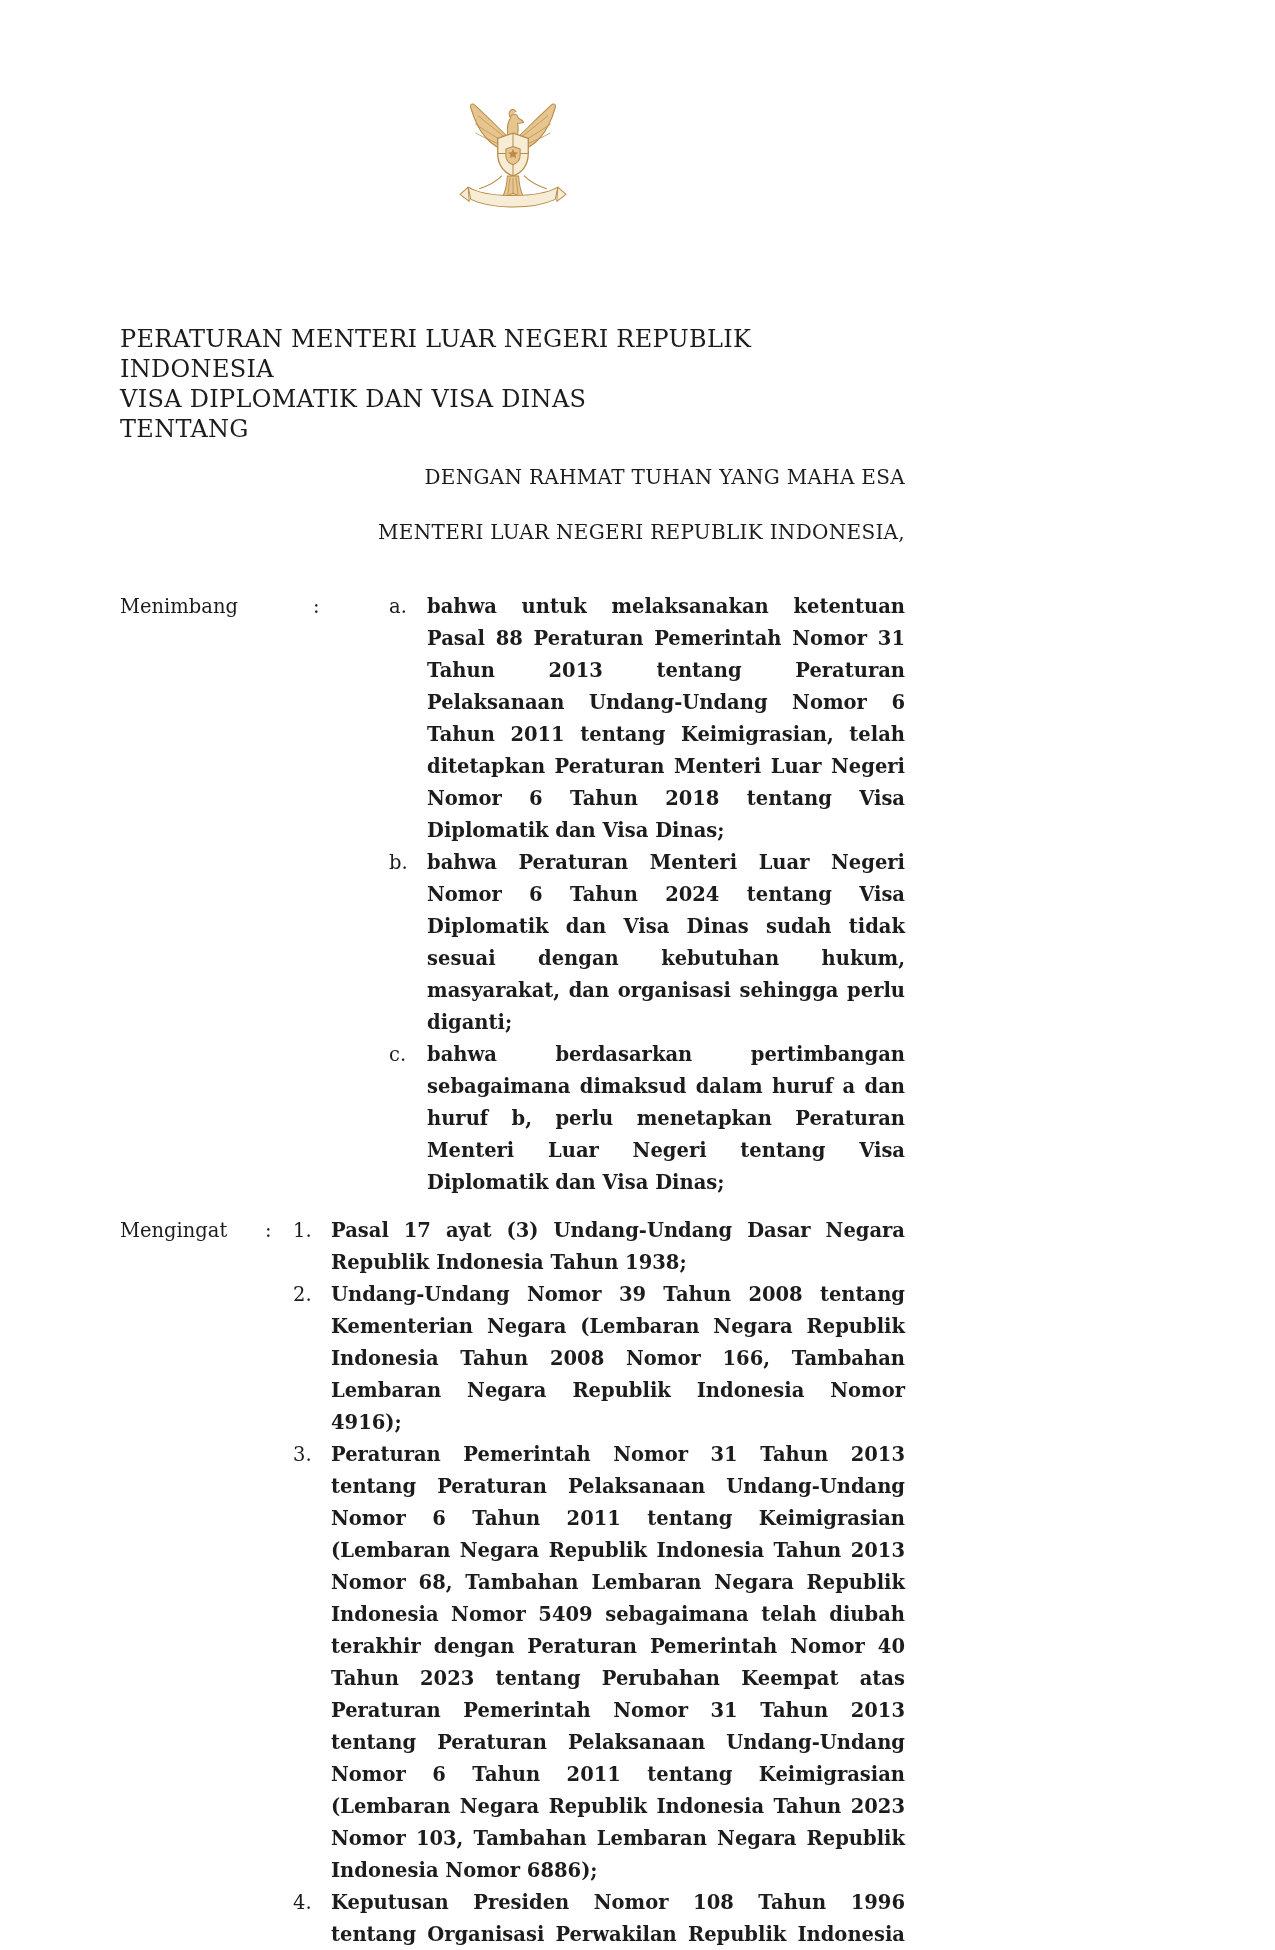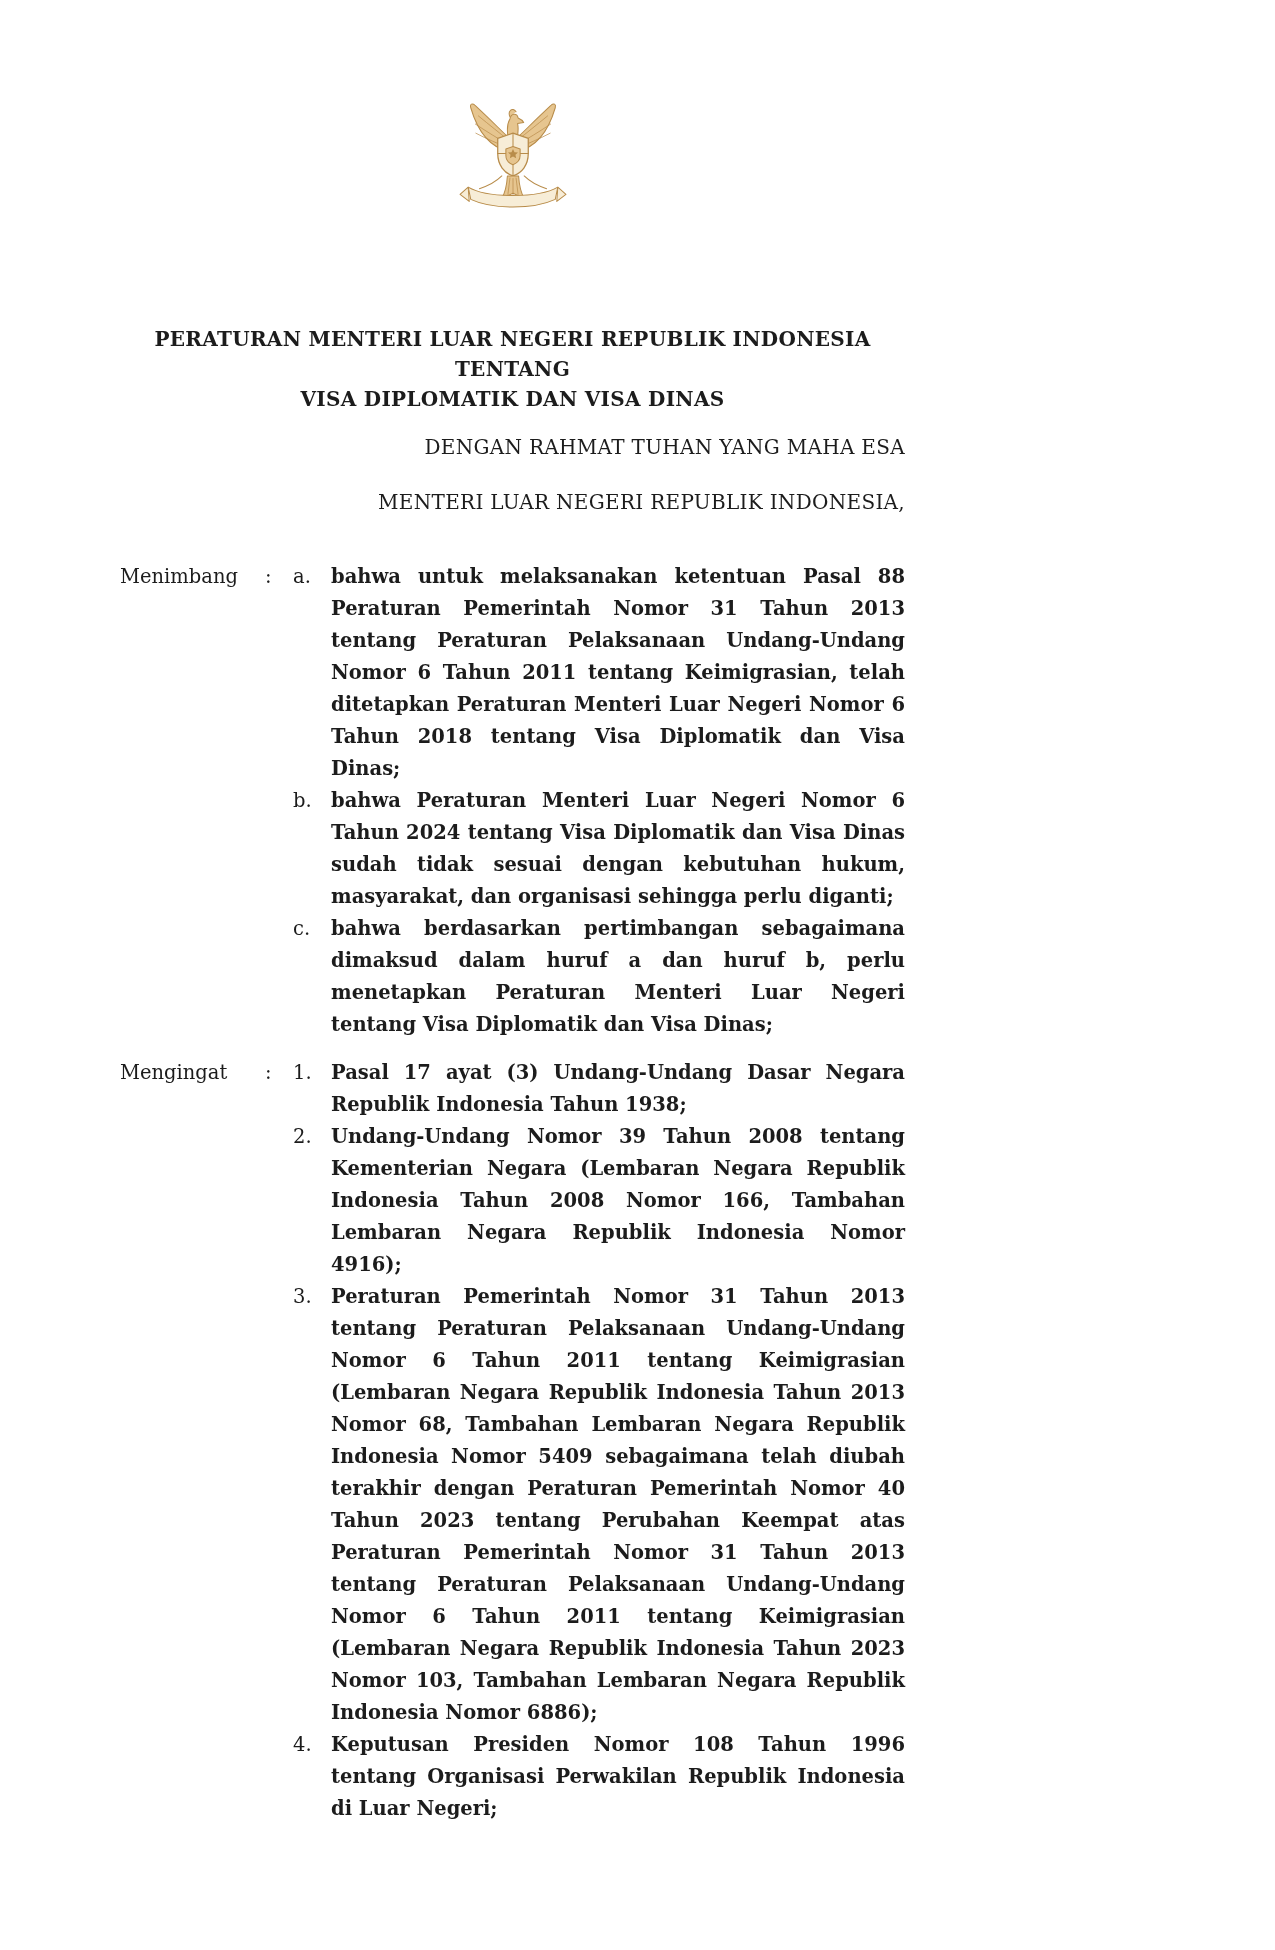--- a/index.html
+++ b/index.html
@@ -15,39 +15,37 @@
     line-height: 32px;
     padding: 86px 370px 0 120px;
     overflow: hidden;
   }
   .emblem {
     width: 112px;
     margin: 0 auto 110px auto;
   }
   .emblem svg { display: block; }
   .title-block {
-    text-align: center;
-    font-size: 20px;
+    font-size: 24px;
     line-height: 30px;
     letter-spacing: 0.3px;
-    font-weight: bold;
   }
   .center-line {
     text-align: right;
     font-size: 20px;
     line-height: 30px;
     letter-spacing: 0.3px;
   }
   .invocation { margin-top: 18px; }
   .official   { margin-top: 25px; }
   .section {
     display: flex;
     align-items: flex-start;
   }
-  .section-menimbang { margin-top: 44px; }
+  .section-menimbang { margin-top: 44px; gap: 48px; }
   .section-mengingat { margin-top: 16px; }
   .sec-label { width: 145px; flex: none; }
   .sec-colon { width: 28px; flex: none; }
   .sec-items { flex: 1; min-width: 0; }
   .item { display: flex; align-items: flex-start; }
   .item .marker { width: 38px; flex: none; }
   .item .text {
     flex: 1;
     min-width: 0;
     text-align: justify;
@@ -96,22 +94,22 @@
 
         <path d="M22 198 L6 212 L24 226 Z" fill="#F7EDD7"></path>
         <path d="M198 198 L214 212 L196 226 Z" fill="#F7EDD7"></path>
         <path d="M22 198 C60 220 160 220 198 198 L193 222 C150 242 70 242 27 222 Z" fill="#F7EDD7"></path>
       </g>
     </svg>
   </div>
 
   <div class="title-block">
     <div>PERATURAN MENTERI LUAR NEGERI REPUBLIK INDONESIA</div>
+    <div>VISA DIPLOMATIK DAN VISA DINAS</div>
     <div>TENTANG</div>
-    <div>VISA DIPLOMATIK DAN VISA DINAS</div>
   </div>
 
   <div class="center-line invocation">DENGAN RAHMAT TUHAN YANG MAHA ESA</div>
   <div class="center-line official">MENTERI LUAR NEGERI REPUBLIK INDONESIA,</div>
 
   <div class="section section-menimbang">
     <div class="sec-label">Menimbang</div>
     <div class="sec-colon">:</div>
     <div class="sec-items">
       <div class="item">

